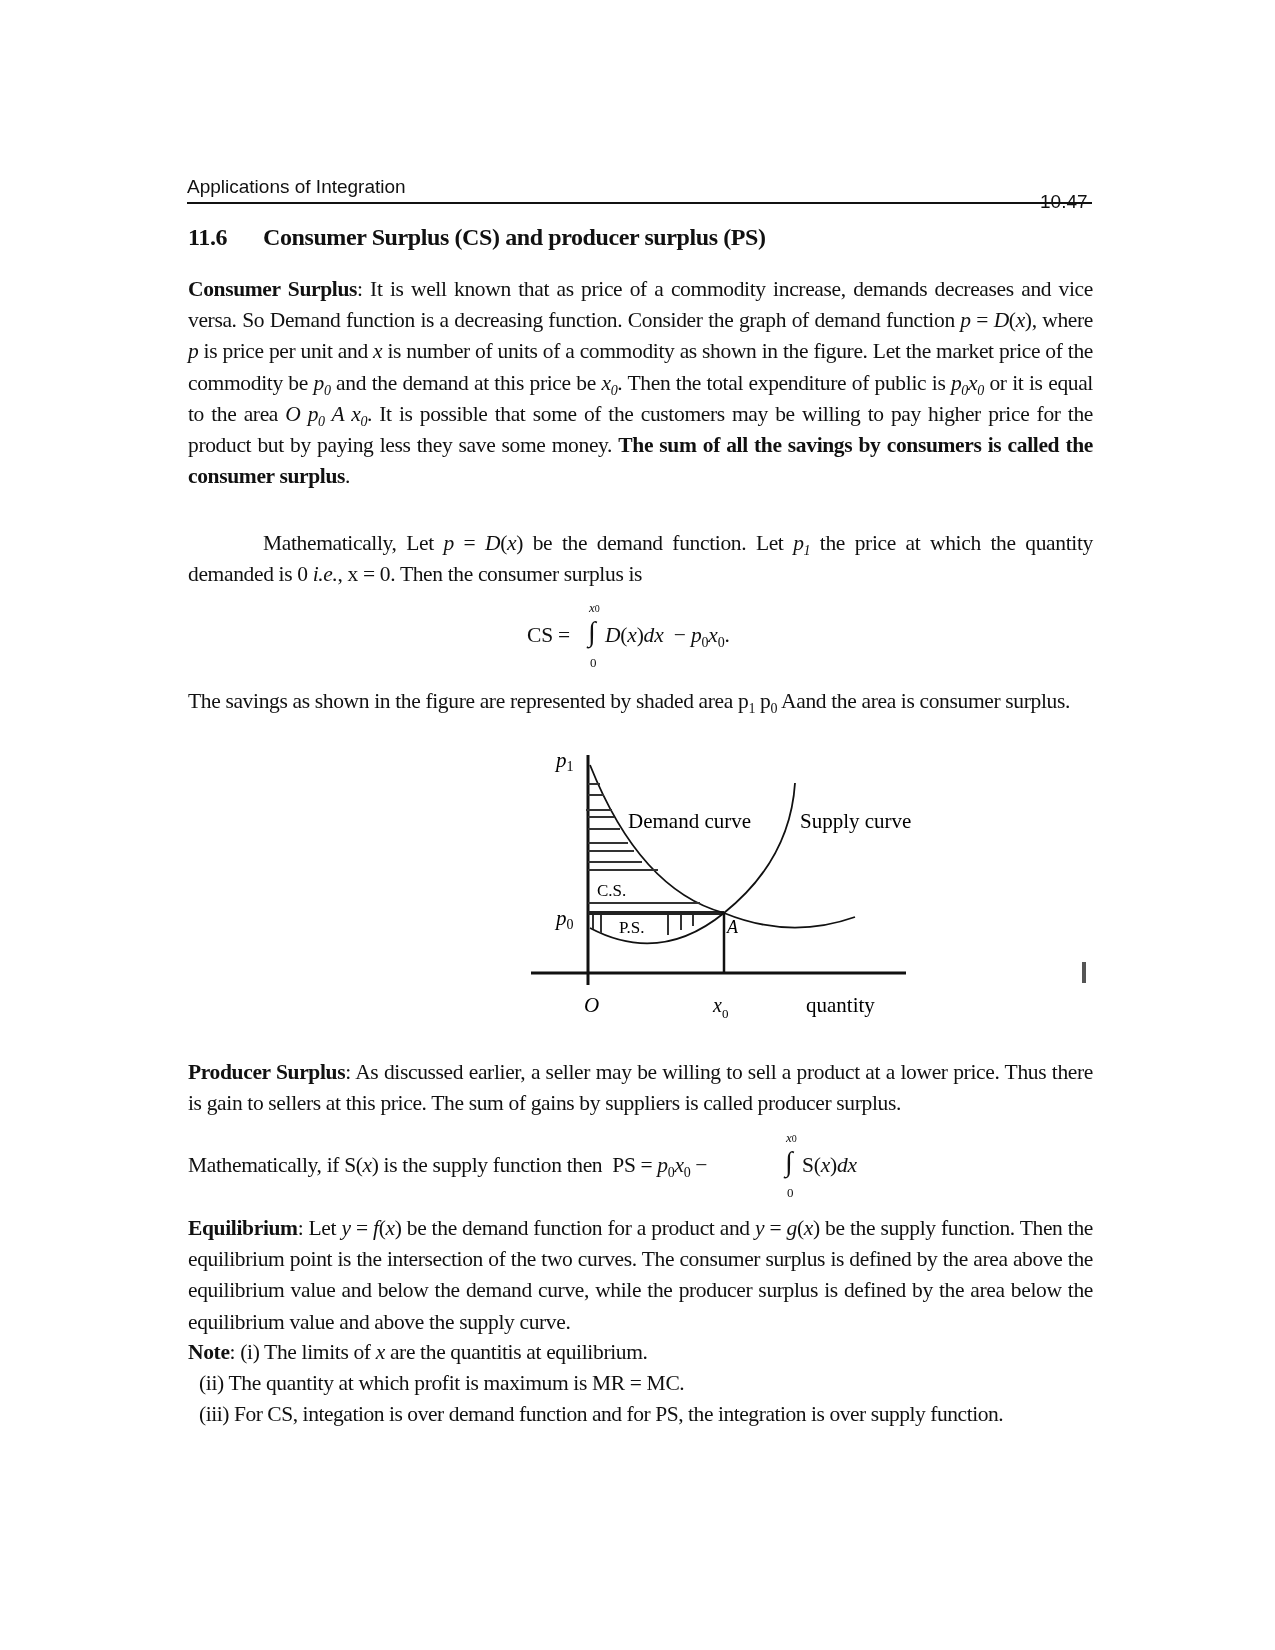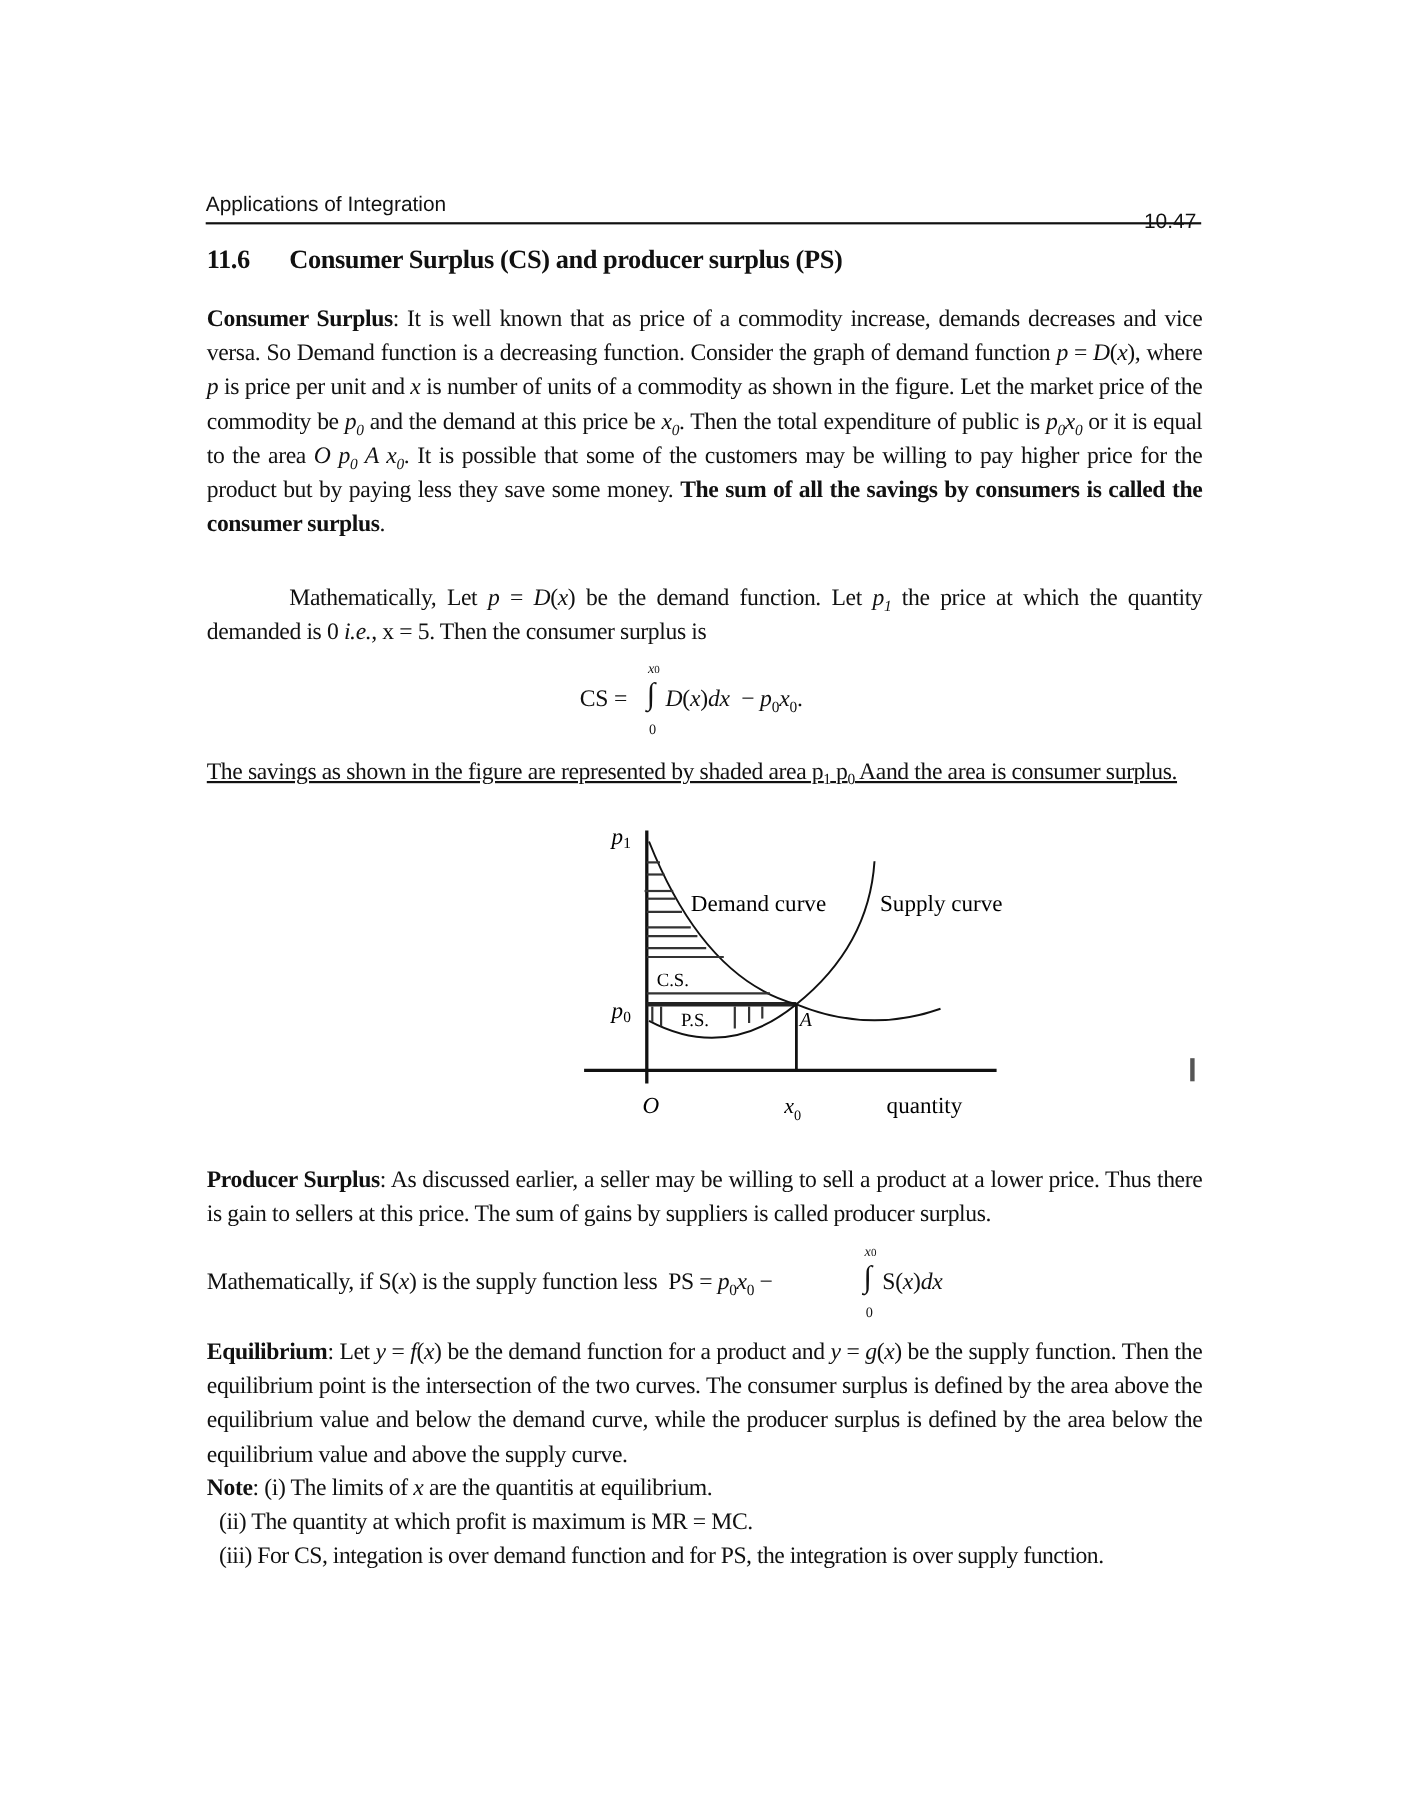--- a/index.html
+++ b/index.html
@@ -24,30 +24,30 @@
 <div class="rule"></div>
 
 <div class="abs title" style="left:188px; top:224px;">11.6</div>
 <div class="abs title" style="left:263px; top:224px;">Consumer Surplus (CS) and producer surplus (PS)</div>
 
 <div class="para" style="top:274px;">
   <b>Consumer Surplus</b><span>: It is well known that as price of a commodity increase, demands decreases and vice versa. So Demand function is a decreasing function. Consider the graph of demand function </span><i>p</i><span> = </span><i>D</i><span>(</span><i>x</i><span>), where </span><i>p</i><span> is price per unit and </span><i>x</i><span> is number of units of a commodity as shown in the figure. Let the market price of the commodity be </span><i>p<sub>0</sub></i><span> and the demand at this price be </span><i>x<sub>0</sub></i><span>. Then the total expenditure of public is </span><i>p<sub>0</sub>x<sub>0</sub></i><span> or it is equal to the area </span><i>O p<sub>0</sub> A x<sub>0</sub></i><span>. It is possible that some of the customers may be willing to pay higher price for the product but by paying less they save some money. </span><b>The sum of all the savings by consumers is called the consumer surplus</b><span>.</span>
 </div>
 
 <div class="para" style="top:528px; text-indent:75px;">
-  <span>Mathematically, Let </span><i>p</i> = <i>D</i>(<i>x</i>)<span> be the demand function. Let </span><i>p<sub>1</sub></i><span> the price at which the quantity demanded is 0 </span><i>i.e.</i><span>, x = 5. Then the consumer surplus is</span>
+  <span>Mathematically, Let </span><i>p</i> = <i>D</i>(<i>x</i>)<span> be the demand function. Let </span><i>p<sub>1</sub></i><span> the price at which the quantity demanded is 0 </span><i>i.e.</i><span>, x = 0. Then the consumer surplus is</span>
 </div>
 
 <div class="abs serif" style="left:527px; top:623px;">CS =</div>
 <div class="abs small" style="left:589px; top:600px;">x<span style="font-size:10px;font-style:normal;">0</span></div>
 <div class="abs serif" style="left:588px; top:616px; font-size:28px;">∫</div>
 <div class="abs small" style="left:590px; top:655px; font-style:normal;">0</div>
 <div class="abs serif" style="left:605px; top:623px;text-align:right;"><i>D</i>(<i>x</i>)<i>dx</i>&nbsp;&nbsp;− <i>p</i><sub>0</sub><i>x</i><sub>0</sub>.</div>
 
-<div class="para" style="top:686px;text-decoration:underline;">
+<div class="para" style="top:686px;">
   <span>The savings as shown in the figure are represented by shaded area p</span><sub>1</sub><span> p</span><sub>0</sub><span> Aand the area is consumer surplus.</span>
 </div>
 
 <svg class="abs" style="left:0; top:0;" width="1275" height="1650">
 
   <line x1="588" y1="755" x2="588" y2="985" stroke="#111" stroke-width="3"></line>
   <line x1="531" y1="973" x2="906" y2="973" stroke="#111" stroke-width="3"></line>
   <line x1="724" y1="913" x2="724" y2="973" stroke="#111" stroke-width="2.5"></line>
   <line x1="588" y1="913" x2="724" y2="913" stroke="#222" stroke-width="4"></line>
 
@@ -86,21 +86,21 @@
   <text x="713" y="1012" font-size="20" font-style="italic">x<tspan font-size="13" font-style="normal" dy="6">0</tspan></text>
   <text x="806" y="1012" font-size="21">quantity</text>
   <rect x="1082" y="962" width="4" height="21" fill="#555"></rect>
 </svg>
 
 <div class="para" style="top:1057px;">
   <b>Producer Surplus</b><span>: As discussed earlier, a seller may be willing to sell a product at a lower price. Thus there is gain to sellers at this price. The sum of gains by suppliers is called producer surplus.</span>
 </div>
 
 <div class="abs serif" style="left:188px; top:1153px; letter-spacing:-0.35px;">
-  <span>Mathematically, if S(</span><i>x</i><span>) is the supply function less</span>&nbsp;&nbsp;PS = <i>p</i><sub>0</sub><i>x</i><sub>0</sub> −
+  <span>Mathematically, if S(</span><i>x</i><span>) is the supply function then</span>&nbsp;&nbsp;PS = <i>p</i><sub>0</sub><i>x</i><sub>0</sub> −
 </div>
 <div class="abs small" style="left:786px; top:1130px;">x<span style="font-size:10px;font-style:normal;">0</span></div>
 <div class="abs serif" style="left:785px; top:1146px; font-size:28px;">∫</div>
 <div class="abs small" style="left:787px; top:1185px; font-style:normal;">0</div>
 <div class="abs serif" style="left:802px; top:1153px;">S(<i>x</i>)<i>dx</i></div>
 
 <div class="para" style="top:1213px;">
   <b>Equilibrium</b><span>: Let </span><i>y</i> = <i>f</i>(<i>x</i>)<span> be the demand function for a product and </span><i>y</i> = <i>g</i>(<i>x</i>)<span> be the supply function. Then the equilibrium point is the intersection of the two curves.  The consumer surplus is defined by the area above the equilibrium value and below the demand curve, while the producer surplus is defined by the area below the equilibrium value and above the supply curve.</span>
 </div>
 

